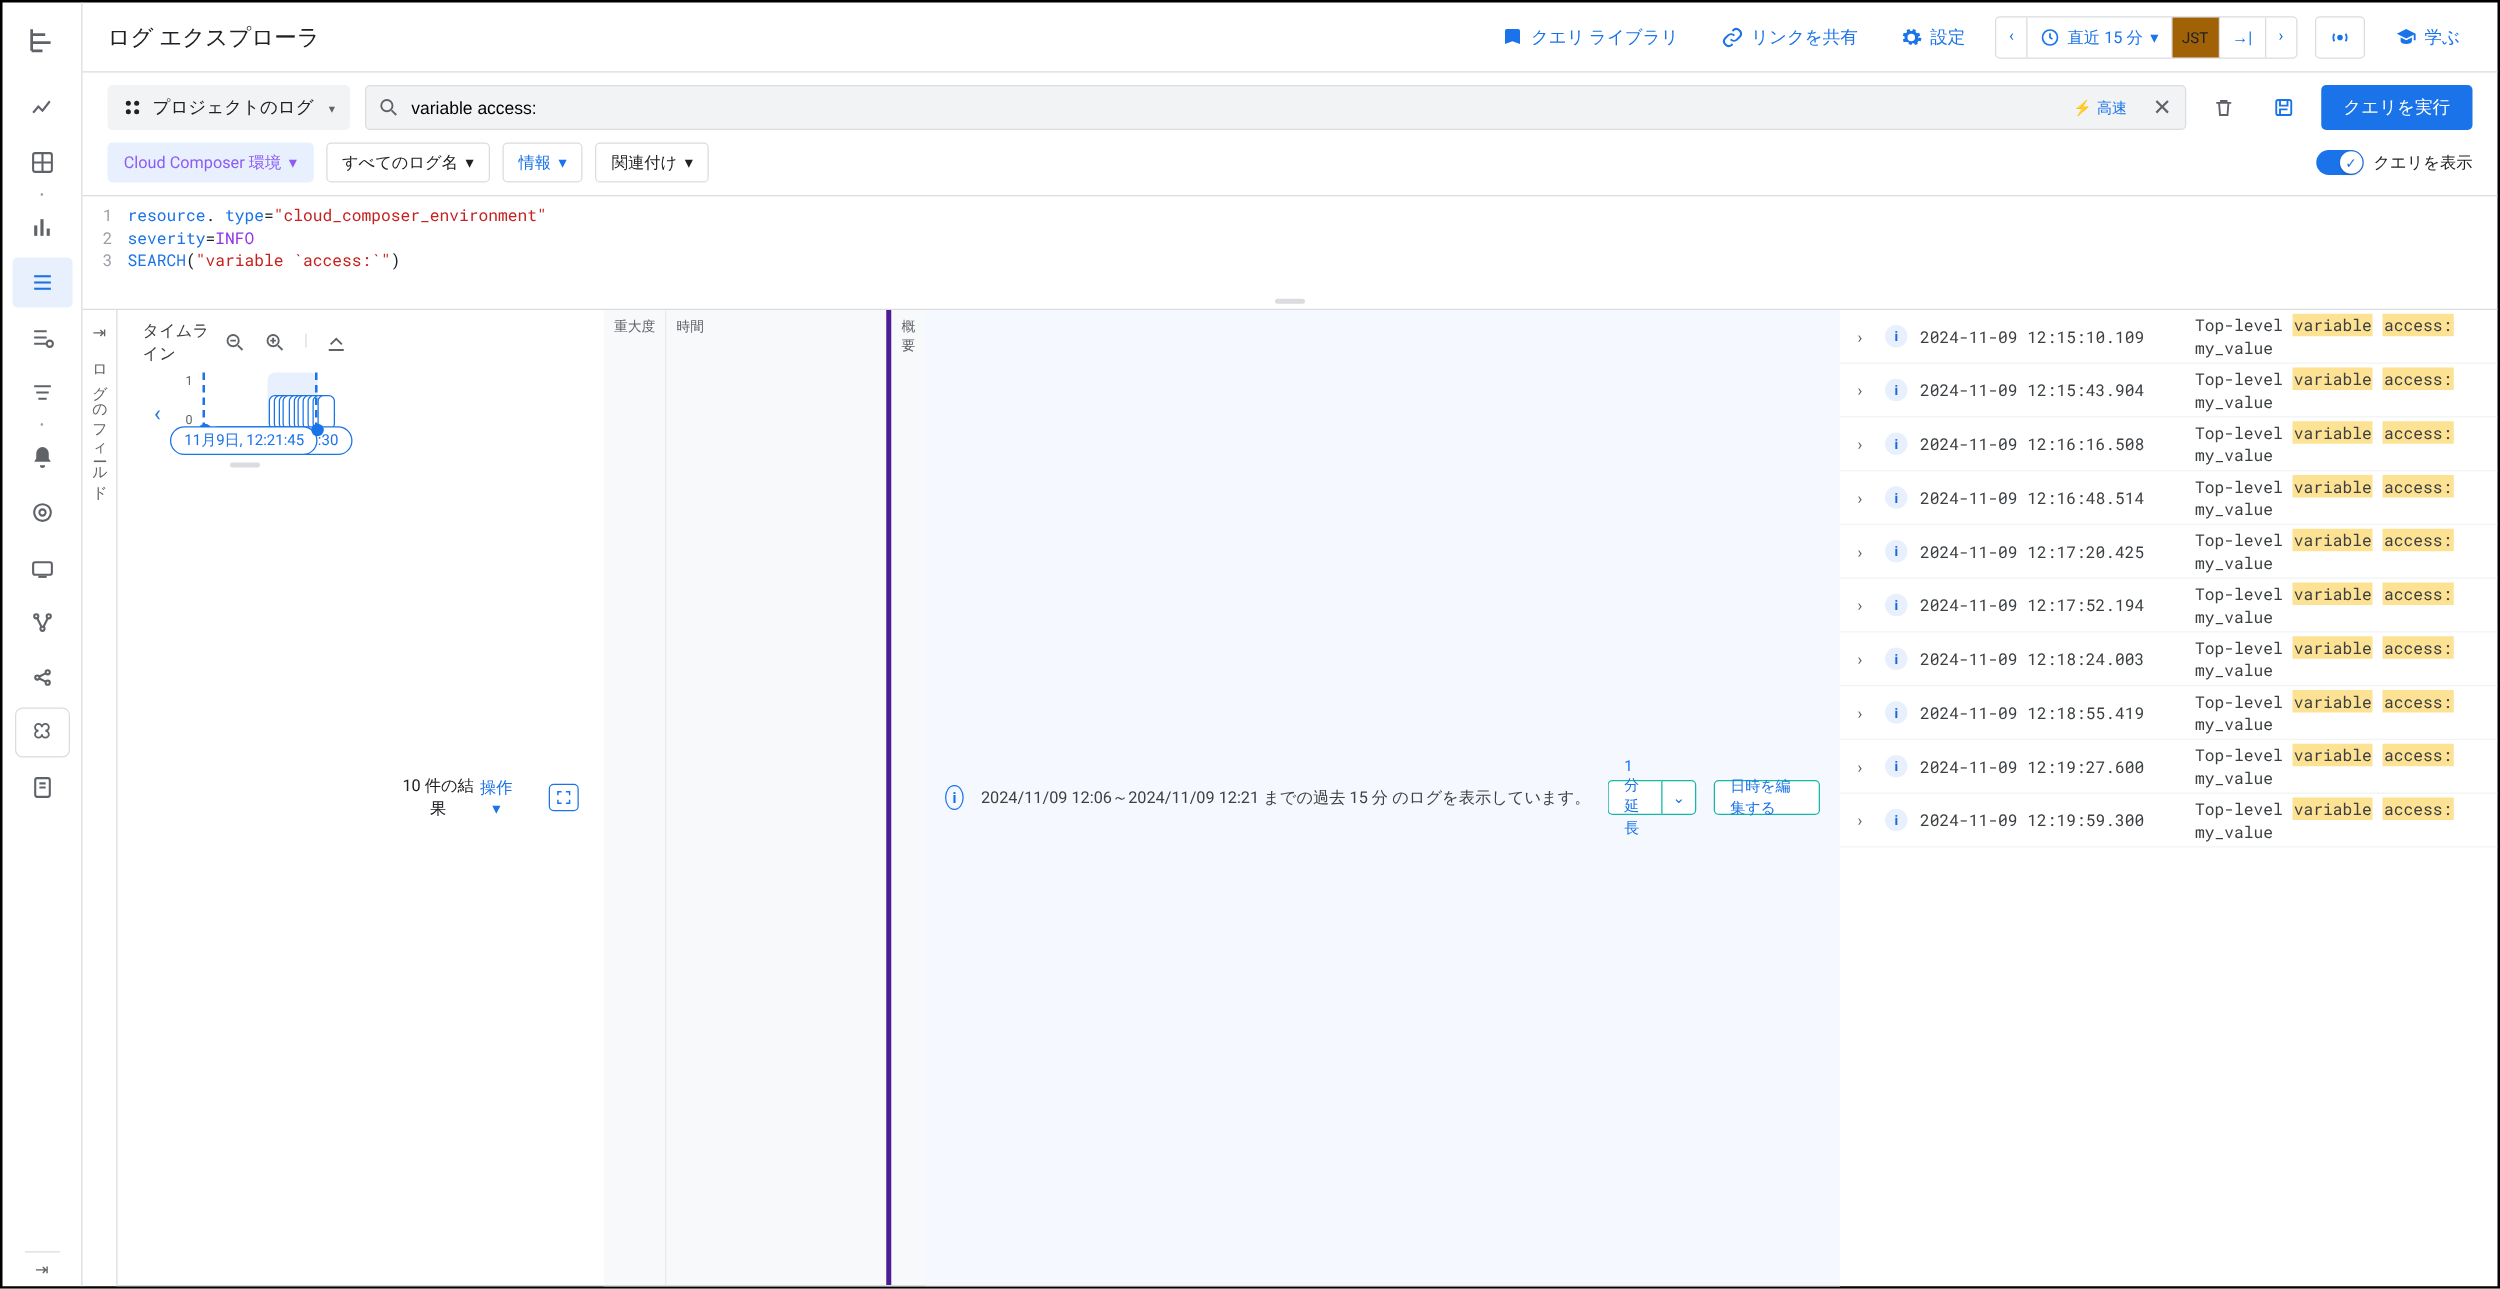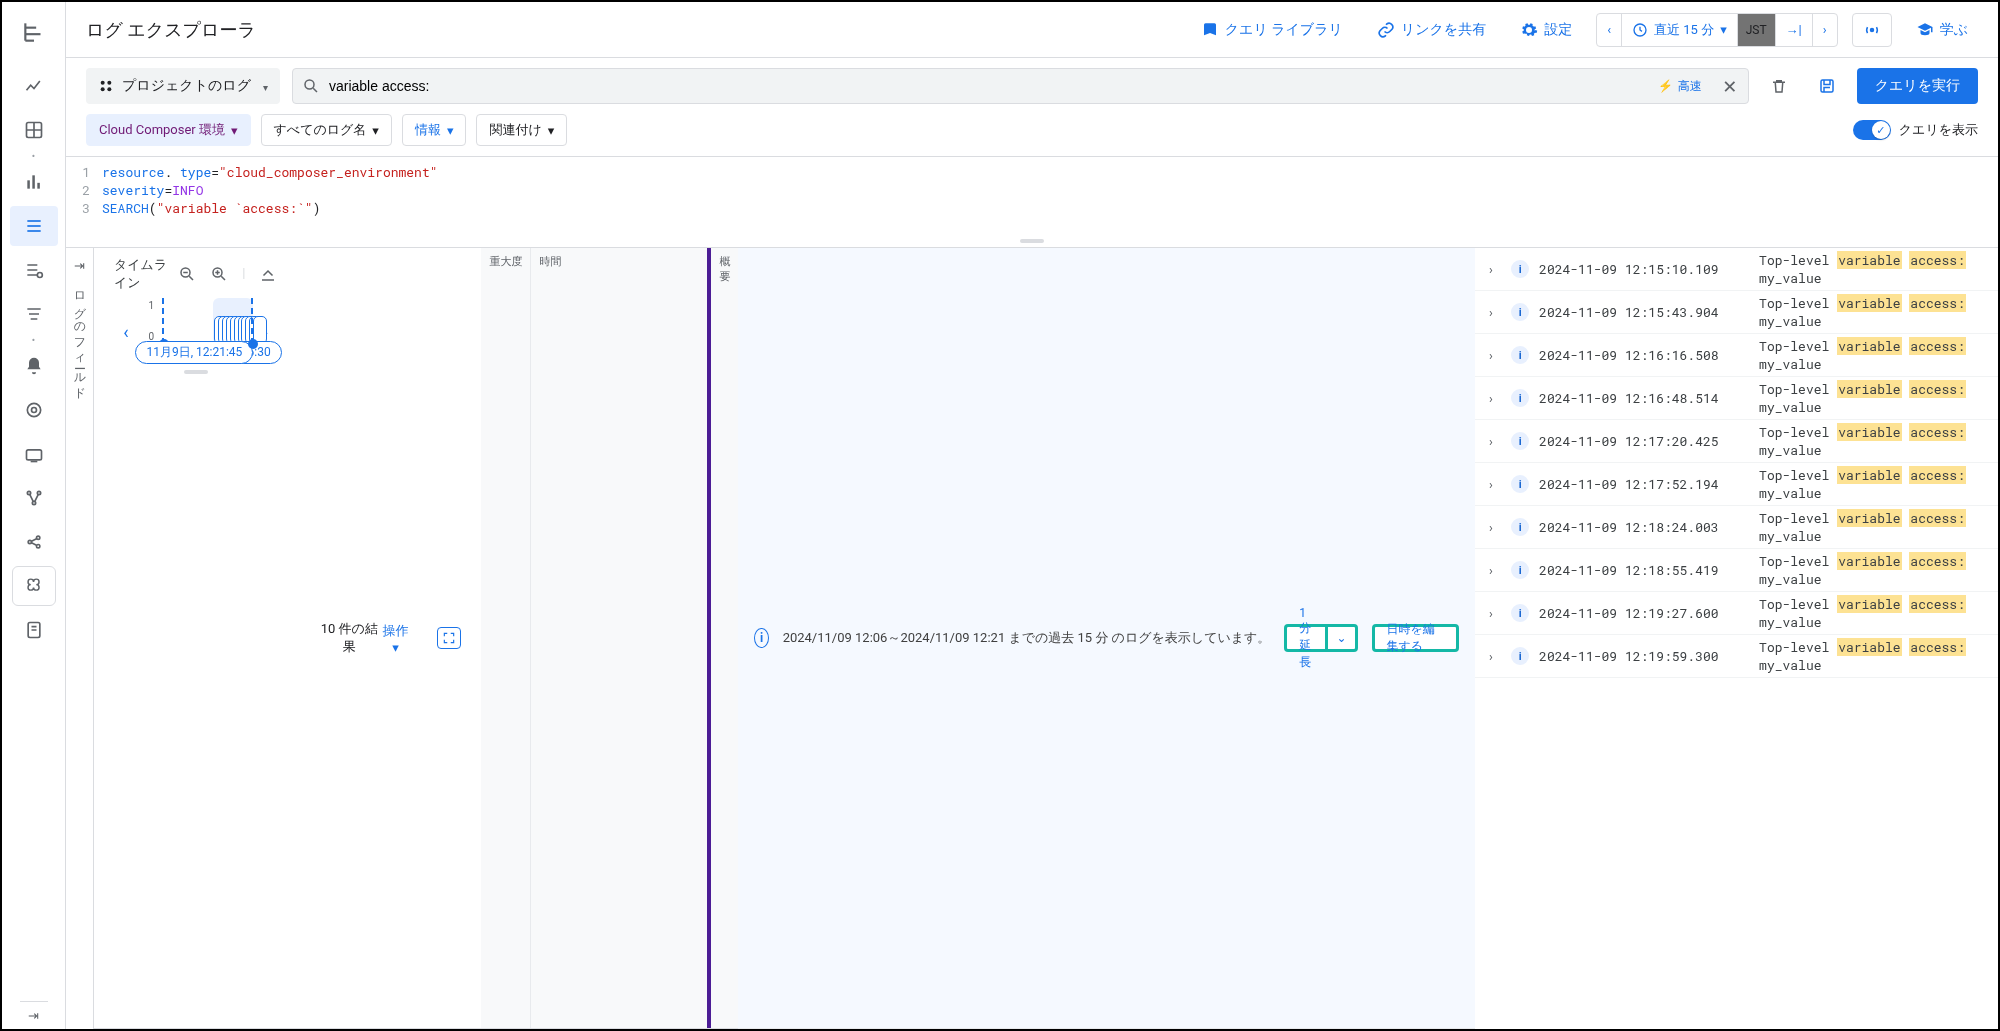--- a/index.html
+++ b/index.html
@@ -13,36 +13,36 @@
 .nav-rail .sep { width: 28px; border-top:0; height:4px; display:flex; align-items:center; justify-content:center; }
 .nav-rail .sep::after { content:"•"; color:#9aa0a6; font-size:10px;}
 .main { flex:1; display:flex; flex-direction:column; min-width:0; }
 .topbar { height:56px; border-bottom:1px solid #dadce0; display:flex; align-items:center; padding:0 20px; gap:14px; }
 .topbar .title { font-size:18px; flex:0 0 auto; margin-right:auto; }
 .topbar .link-btn { color:#1a73e8; display:flex; align-items:center; gap:6px; font-size:14px; font-weight:500; cursor:pointer; padding:6px 10px; border-radius:4px; }
 .topbar .chip-group { display:flex; align-items:center; border:1px solid #dadce0; border-radius:4px; height:34px; }
 .topbar .chip-group > * { height:100%; display:flex; align-items:center; padding:0 10px; border-right:1px solid #dadce0; cursor:pointer; }
 .topbar .chip-group > *:last-child { border-right:none; }
 .topbar .chip-blue { color:#1a73e8; gap:6px; }
-.topbar .chip-gray { background:#737373; font-size:12px; padding:0 8px; }
+.topbar .chip-gray { background:#a16207; font-size:12px; padding:0 8px; }
 .topbar .icon-btn { border:1px solid #dadce0; border-radius:4px; width:40px; height:34px; display:flex; align-items:center; justify-content:center; color:#1a73e8; cursor:pointer; }
 .toolbar { display:flex; align-items:center; padding:10px 20px; gap:12px; }
 .pill { border:1px solid #dadce0; border-radius:4px; height:36px; display:flex; align-items:center; padding:0 12px; gap:8px; cursor:pointer; background:#fff; font-size:14px; }
 .pill.dark { background:#f1f3f4; border:none; font-weight:500; }
 .pill .caret::after { content:"▾"; font-size:10px; color:#5f6368; margin-left:4px; }
 .search-box { flex:1; border:1px solid #dadce0; border-radius:4px; height:36px; display:flex; align-items:center; background:#f1f3f4; }
 .search-box .search-icon { width:36px; display:flex; align-items:center; justify-content:center; color:#5f6368; }
 .search-box input { flex:1; border:none; background:transparent; font-size:14px; outline:none; }
 .search-box .fast-chip { color:#1a73e8; font-size:12px; display:flex; align-items:center; gap:4px; padding:0 10px; }
 .search-box .close { width:36px; display:flex; align-items:center; justify-content:center; color:#5f6368; cursor:pointer; font-size:18px; }
 .toolbar .icon-only { width:36px; height:36px; display:flex; align-items:center; justify-content:center; color:#5f6368; cursor:pointer; }
 .run-btn { background:#1a73e8; color:#fff; border:none; border-radius:4px; height:36px; padding:0 18px; font-size:14px; font-weight:500; cursor:pointer; }
 .filter-row { display:flex; align-items:center; padding:0 20px 10px; gap:10px; }
 .chip-btn { border:1px solid #dadce0; border-radius:4px; height:32px; display:flex; align-items:center; padding:0 12px; gap:6px; cursor:pointer; font-size:13px; background:#fff; }
-.chip-btn.blue { background:#e8f0fe; color:#701a75; border-color:#e8f0fe; }
+.chip-btn.blue { background:#e8f0fe; color:#8b5cf6; border-color:#e8f0fe; }
 .chip-btn.blue-text { color:#1a73e8; }
 .filter-row .spacer { flex:1; }
 .toggle-wrap { display:flex; align-items:center; gap:8px; }
 .toggle { width:38px; height:20px; background:#1a73e8; border-radius:10px; position:relative; cursor:pointer; }
 .toggle::after { content:"✓"; position:absolute; right:1px; top:1px; width:18px; height:18px; background:#fff; border-radius:50%; color:#1a73e8; font-size:11px; display:flex; align-items:center; justify-content:center; box-shadow:0 1px 2px rgba(0,0,0,.2);}
 .editor { border-top:1px solid #dadce0; font-family: "Roboto Mono", Menlo, monospace; font-size:13px; padding:6px 0 30px; position:relative; }
 .editor .line { display:flex; }
 .editor .ln { width:36px; text-align:right; color:#9aa0a6; padding-right:12px; user-select:none; }
 .editor .code { white-space:pre; }
 .k-blue { color:#1a73e8; }
@@ -75,21 +75,21 @@
 .results-head { display:flex; align-items:center; justify-content:space-between; padding:8px 20px; border-bottom:1px solid #dadce0;text-align:center; }
 .results-head .count { font-size:13px; }
 .results-head .ops { color:#1a73e8; display:flex; align-items:center; gap:28px; font-size:13px; cursor:pointer; }
 .table-head { display:flex; background:#f8f9fa; border-bottom:1px solid #dadce0; font-size:11px; color:#5f6368; }
 .col-sev { width:50px; padding:6px 8px; border-right:1px solid #e8eaed; }
 .col-time { width:180px; padding:6px 8px; border-right:4px solid #4c1d95; }
 .col-sum { flex:1; padding:6px 8px; }
 .info-banner { display:flex; align-items:center; gap:14px; padding:8px 16px; background:#f5f9ff; border-bottom:1px solid #e8eaed; }
 .info-banner .info-icon { color:#1a73e8; width:20px; height:20px; border:1.5px solid #1a73e8; border-radius:50%; display:flex; align-items:center; justify-content:center; font-size:12px; font-weight:bold;}
 .info-banner .info-text { color:#404040; font-size:13px; flex:0 0 auto; }
-.mini-btn { border:3px solid #14b8a6; color:#1a73e8; border-radius:4px; height:28px; display:flex; align-items:center; padding:0 12px; font-size:12px; cursor:pointer; background:#fff; }
+.mini-btn { border:1px solid #14b8a6; color:#1a73e8; border-radius:4px; height:28px; display:flex; align-items:center; padding:0 12px; font-size:12px; cursor:pointer; background:#fff; }
 .mini-split { display:flex; }
 .mini-split .mini-btn:first-child { border-top-right-radius:0; border-bottom-right-radius:0; border-right:none;}
 .mini-split .mini-btn:last-child { border-top-left-radius:0; border-bottom-left-radius:0; padding:0 8px;}
 .log-rows { overflow:auto; }
 .log-row { display:flex; align-items:center; border-bottom:1px solid #f1f3f4; font-family:"Roboto Mono", Menlo, monospace; font-size:13px; padding:3px 12px; gap:10px; }
 .log-row .chev { color:#5f6368; cursor:pointer; width:14px; }
 .sev-badge { width:18px; height:18px; border-radius:50%; background:#e8f0fe; color:#1967d2; display:flex; align-items:center; justify-content:center; font-size:11px; font-weight:bold; font-family:Roboto,Arial,sans-serif;}
 .log-time { width:210px; color:#3c4043; }
 .log-msg { flex:1; color:#3c4043; }
 .hl { background:#fde293; padding:0 1px; }

